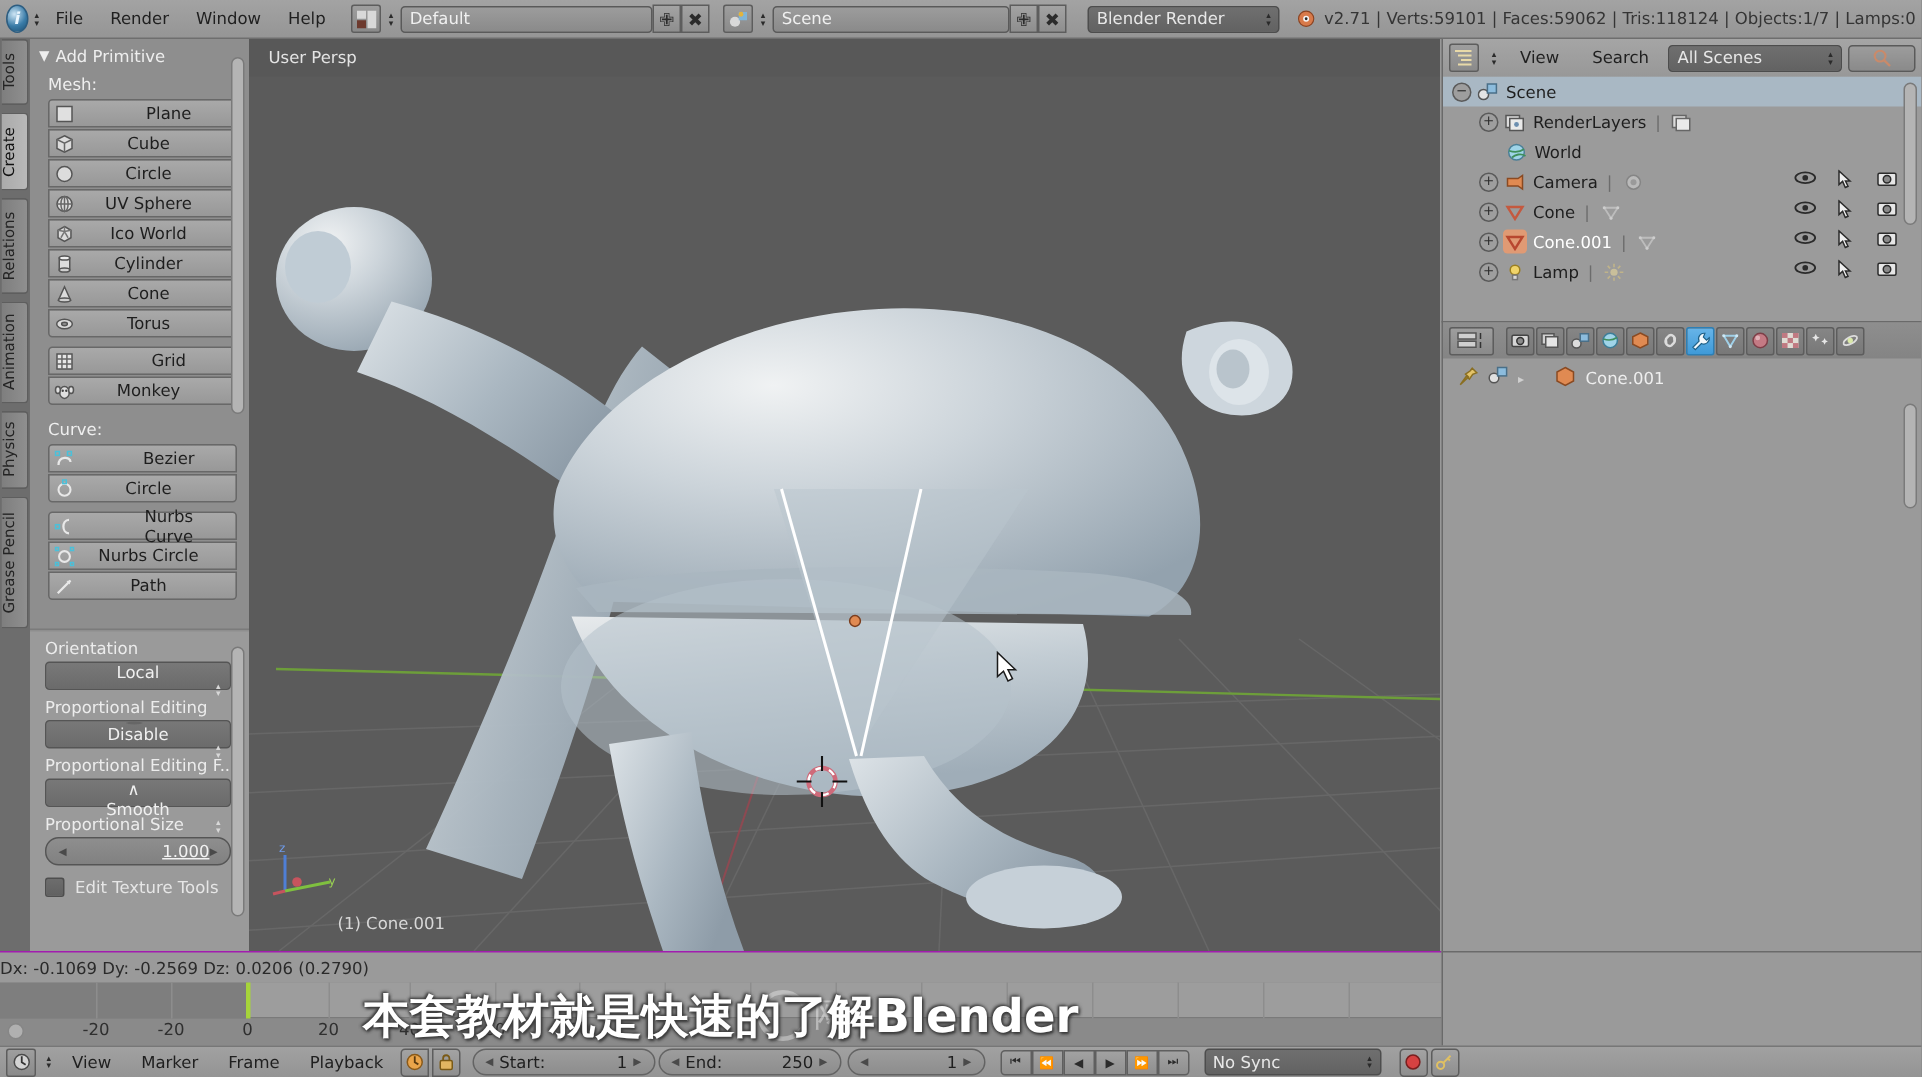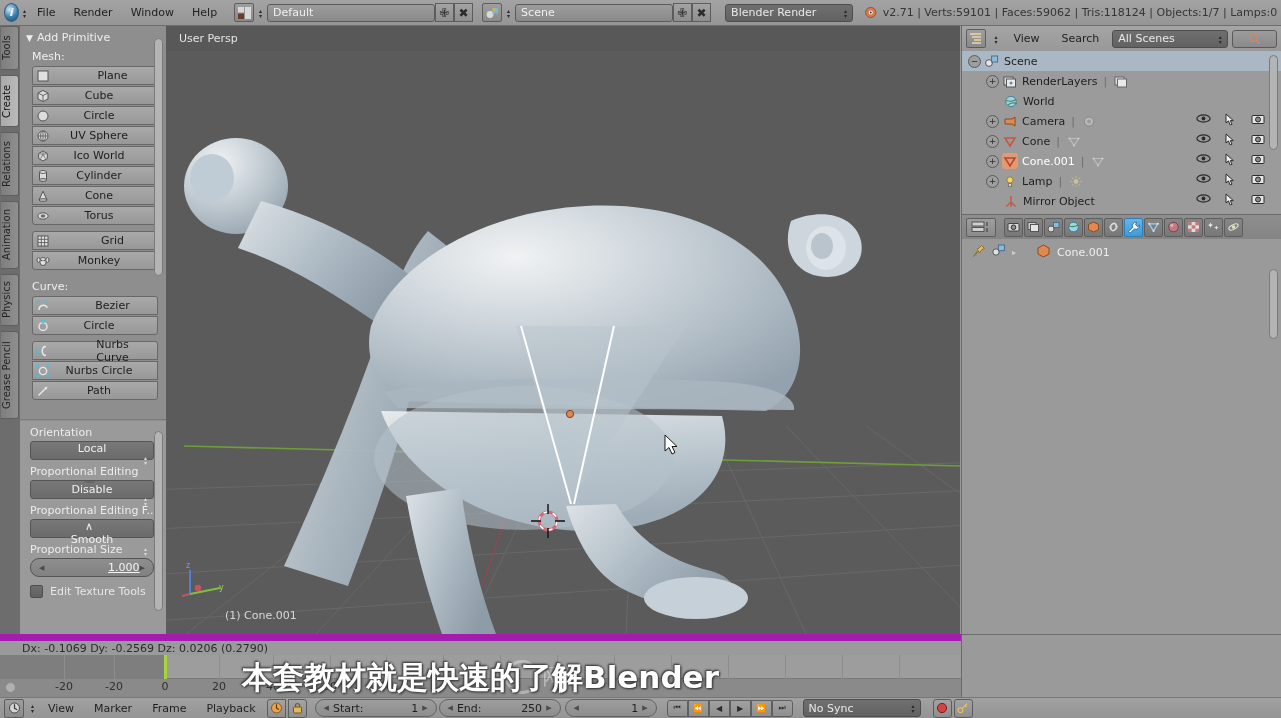--- a/index.html
+++ b/index.html
@@ -225,22 +225,22 @@
     margin: 6px 14px 0 10px; height: 20px;
     background: linear-gradient(180deg,#8b8b8b,#7d7d7d);
     border: 1px solid #5b5b5b; border-radius: 3px;
     display: flex; align-items: center; padding: 0 7px;
     color: #f0f0f0; font-size: 11px;
   }
 
   
   #deltabar {
     position: absolute; left: 0; top: 634px; width: 961px; height: 21px;
-    background: #9a9a9a; border-top: 7px solid #a21caf;
-    display: flex; align-items: center; padding-left: 22px;
+    background: #9a9a9a; border-top: 1px solid #a21caf;
+    display: flex; align-items: center; 
     color: #2a2a2a; font-size: 11px; gap: 12px;
   }
   #timeline {
     position: absolute; left: 0; top: 655px; width: 961px; height: 42px;
     background: #8a8a8a;
   }
   #tl-track { position: absolute; left: 0; top: 0; width: 961px; height: 24px;
      background: #9d9d9d; border-bottom:1px solid #7a7a7a;}
   #tl-past { position:absolute; left:0; top:0; width:165px; height:24px; background:#7e7e7e;}
   #playhead { position:absolute; left:164px; top:0; width:3px; height:24px; background:#a6d43a;}
@@ -846,41 +846,20 @@
           <span><svg width="11" height="13" viewBox="0 0 11 13">
                 <path d="M1 1v9l2.4-2.1L5.2 12l1.8-.8-1.7-3.6h3z" fill="#efefef" stroke="#2b2b2b"></path>
               </svg></span>
           <span><svg width="14" height="12" viewBox="0 0 14 12">
                 <rect x="1" y="2.5" width="12" height="8" rx="1" fill="#e6e6e6" stroke="#2b2b2b"></rect>
                 <circle cx="7" cy="6.5" r="2.5" fill="#8a8a8a" stroke="#2b2b2b"></circle>
               </svg></span>
         </span>
       </div>
 
-      <div class="orow" style="padding-left:41px;">
-        <span class="o-ico">
-            <svg width="14" height="13" viewBox="0 0 14 13">
-              <path d="M7 1v11M7 7 2.4 11.5M7 7l4.6 4.5" stroke="#c4593f" stroke-width="1.4" fill="none"></path>
-            </svg>
-          </span>
-        <span>Mirror Object</span>
-        <span class="restrict">
-          <span><svg width="15" height="11" viewBox="0 0 15 11">
-                <ellipse cx="7.5" cy="5.5" rx="6.6" ry="3.6" fill="none" stroke="#2b2b2b" stroke-width="1.2"></ellipse>
-                <circle cx="7.5" cy="5.5" r="1.9" fill="#2b2b2b"></circle>
-              </svg></span>
-          <span><svg width="11" height="13" viewBox="0 0 11 13">
-                <path d="M1 1v9l2.4-2.1L5.2 12l1.8-.8-1.7-3.6h3z" fill="#efefef" stroke="#2b2b2b"></path>
-              </svg></span>
-          <span><svg width="14" height="12" viewBox="0 0 14 12">
-                <rect x="1" y="2.5" width="12" height="8" rx="1" fill="#e6e6e6" stroke="#2b2b2b"></rect>
-                <circle cx="7" cy="6.5" r="2.5" fill="#8a8a8a" stroke="#2b2b2b"></circle>
-              </svg></span>
-        </span>
-      </div>
       <div class="scroll-v" style="right:3px; top:4px; height:95px;"></div>
     </div>
   </div>
 
   <div id="props">
     <div id="props-tabs">
       <div class="icon-box" style="width:30px;">
         <svg width="20" height="12" viewBox="0 0 20 12">
             <rect x="1" y="1" width="12" height="4" fill="#cfcfcf" stroke="#555"></rect>
             <rect x="1" y="6.5" width="12" height="4" fill="#cfcfcf" stroke="#555"></rect>

